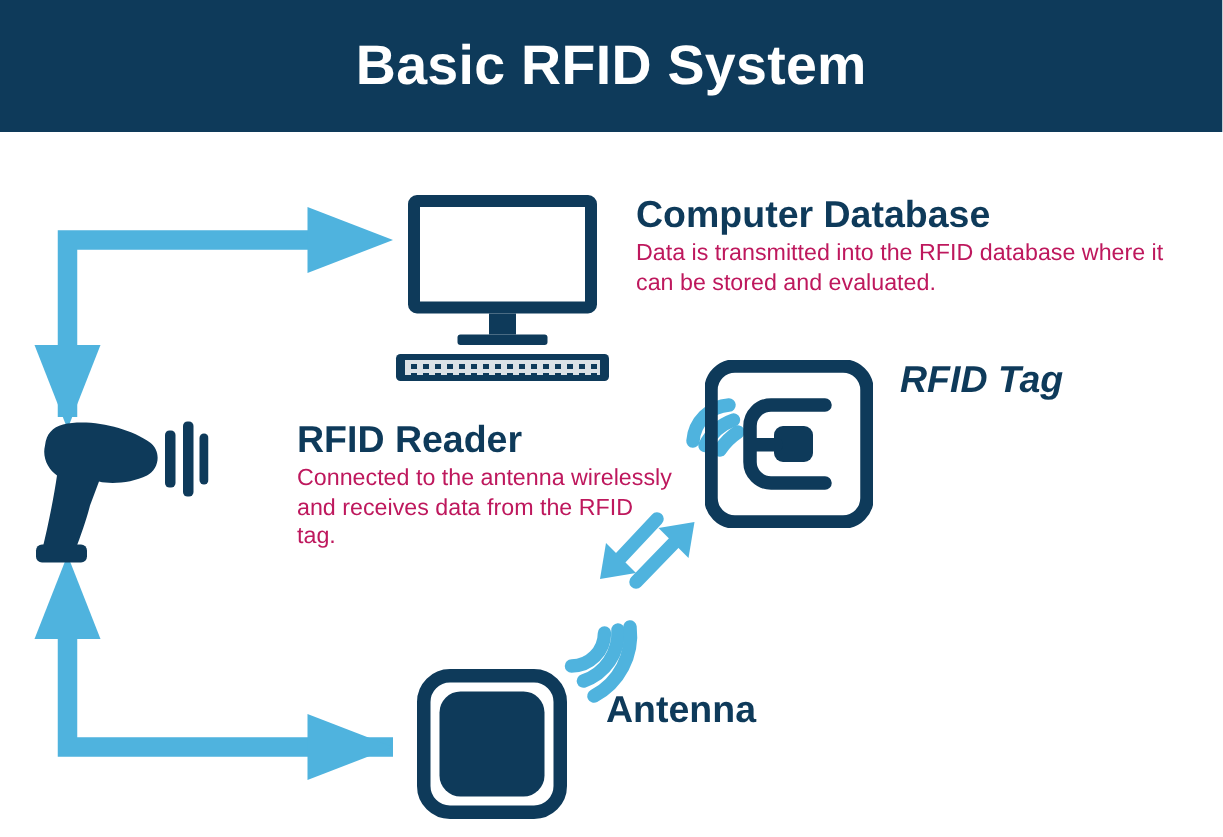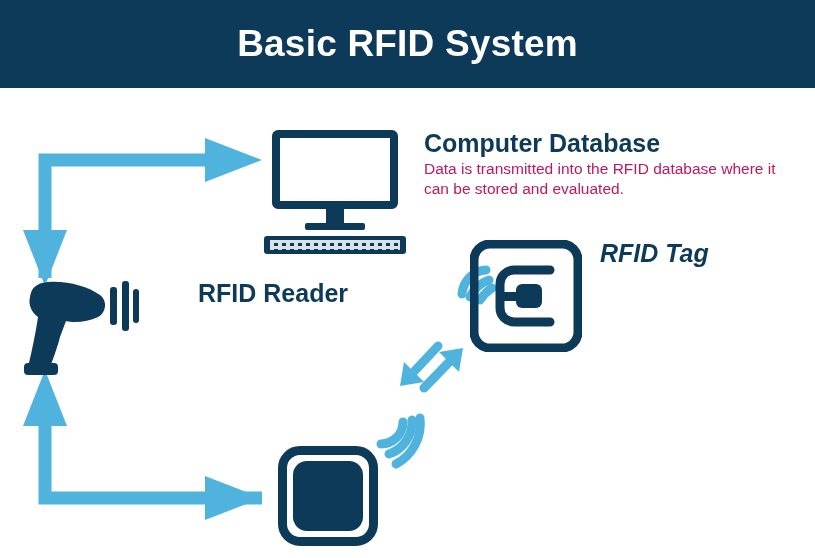--- a/index.html
+++ b/index.html
@@ -142,20 +142,21 @@
       <rect x="10" y="90" width="34" height="12" rx="4" fill="#0e3a5a"></rect>
 
       <rect x="96" y="14" width="7" height="38" rx="3" fill="#0e3a5a"></rect>
       <rect x="108" y="8" width="7" height="50" rx="3" fill="#0e3a5a"></rect>
       <rect x="119" y="16" width="6" height="34" rx="3" fill="#0e3a5a"></rect>
     </svg>
   </div>
 
   <div class="label" style="left:150px;top:192px;width:250px;margin-left:48px;">
     <p class="title">RFID Reader</p>
+    <p class="desc">Connected to the antenna wirelessly and receives data from the RFID tag.</p>
   </div>
 
   <div class="icon-box tag">
     <svg viewBox="0 0 112 112" width="112" height="112">
 
       <path d="M 20 4 H 92 A 16 16 0 0 1 108 20 V 92 A 16 16 0 0 1 92 108 H 20
                A 16 16 0 0 1 4 92 V 20 A 16 16 0 0 1 20 4 Z" fill="none" stroke="#0e3a5a" stroke-width="9"></path>
 
       <path d="M 80 30 H 44 A 14 14 0 0 0 30 44 V 68 A 14 14 0 0 0 44 82 H 80" fill="none" stroke="#0e3a5a" stroke-width="9" stroke-linecap="round"></path>
       <rect x="46" y="44" width="26" height="24" rx="6" fill="#0e3a5a"></rect>
@@ -167,15 +168,16 @@
     <p class="title">RFID Tag</p>
   </div>
 
   <div class="icon-box antenna">
     <div class="ant-square">
       <div class="ant-inner"></div>
     </div>
   </div>
 
   <div class="label" style="left:404px;top:372px;width:380px;">
+    <p class="title">Antenna</p>
   </div>
 
 </div>
 
 </body></html>

